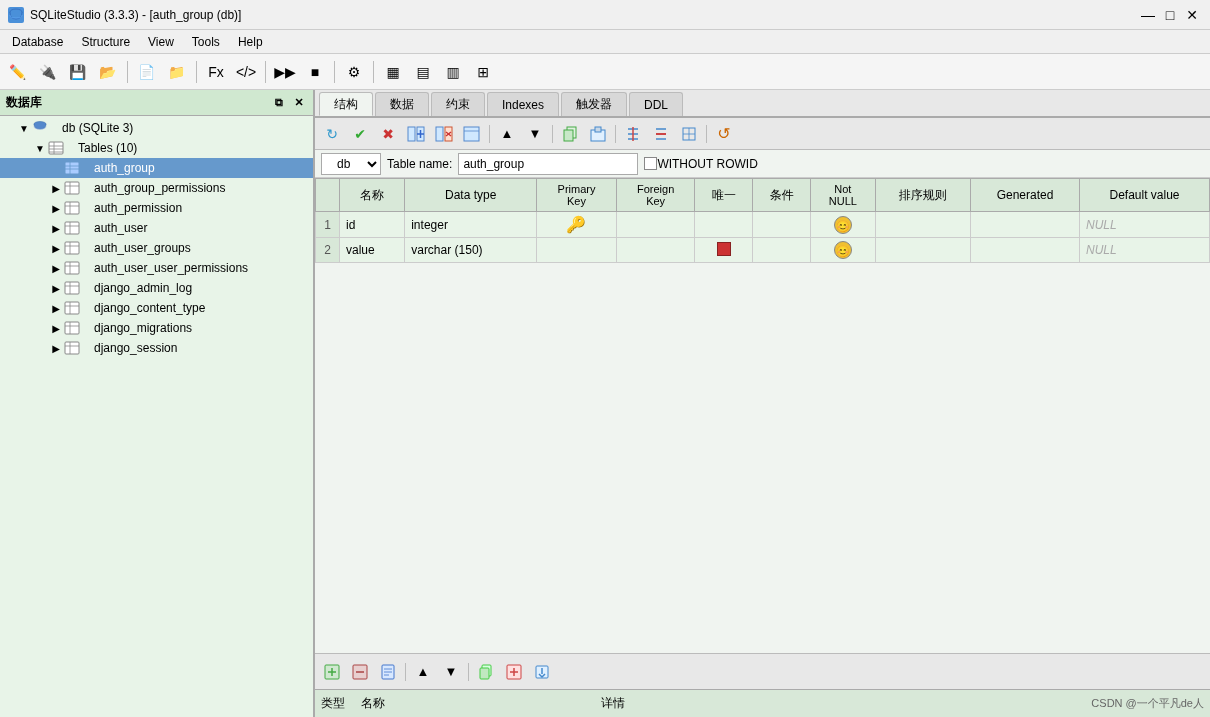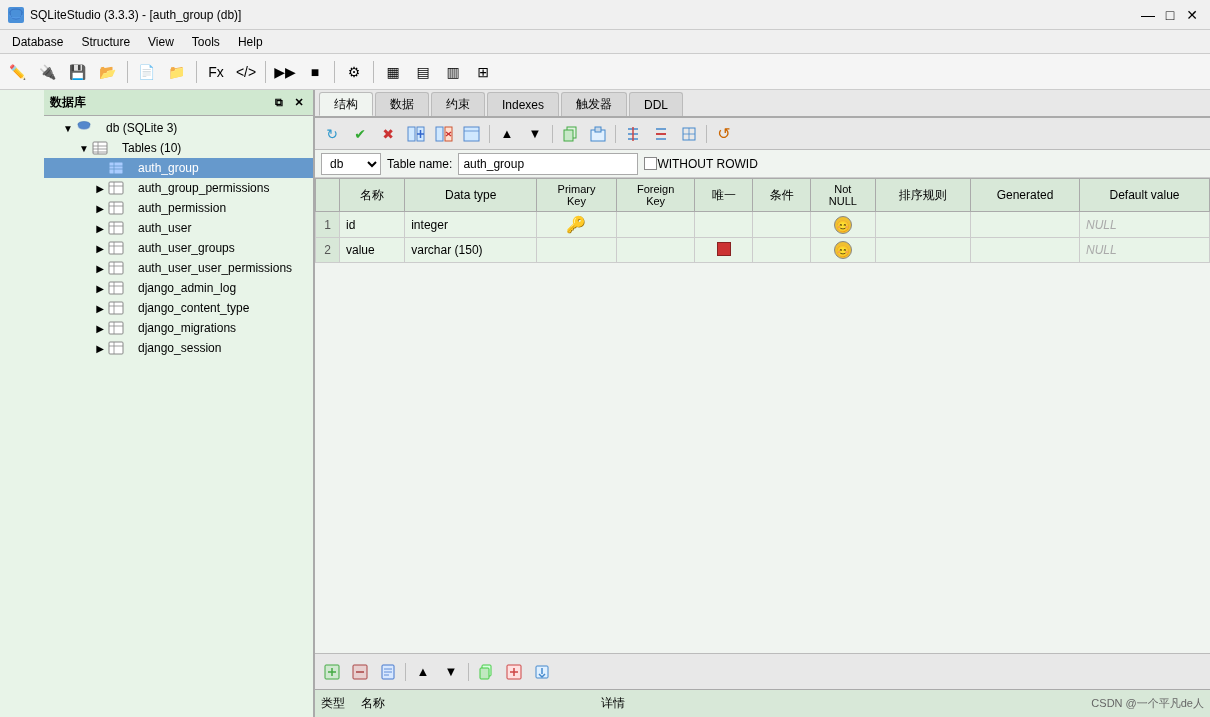--- a/index.html
+++ b/index.html
@@ -63,21 +63,20 @@
       height: calc(717px - 30px - 24px - 36px);
     }
 
     
     .left-panel {
       width: 315px;
       background: #e8f4e8;
       border-right: 2px solid #aaa;
       display: flex;
       flex-direction: column;
-      padding-left: 44px;
     }
     .panel-header {
       height: 26px;
       background: #d0e8d0;
       border-bottom: 1px solid #aaa;
       display: flex;
       align-items: center;
       justify-content: space-between;
       padding: 0 6px;
       font-weight: bold;
@@ -188,21 +187,21 @@
       align-items: center;
       padding: 0 6px;
       gap: 6px;
       border-bottom: 1px solid #ccc;
     }
     .db-select {
       width: 60px; height: 22px;
       border: 1px solid #aaa;
       background: white;
       font-size: 12px;
-      padding: 0 4px;
+      padding: 0 11px;
     }
     .table-name-input {
       height: 22px;
       width: 180px;
       border: 1px solid #aaa;
       background: white;
       font-size: 12px;
       padding: 0 4px;
     }
     .without-rowid { display: flex; font-size: 12px; }

